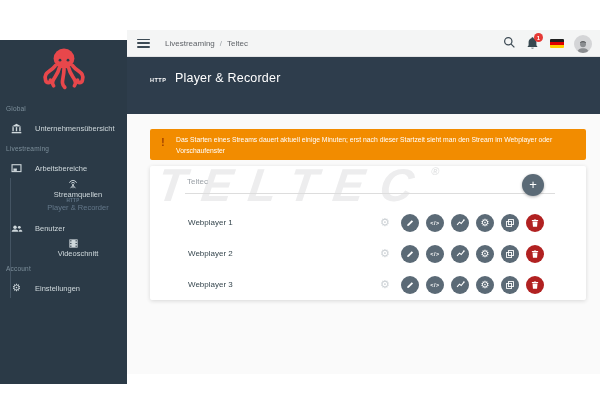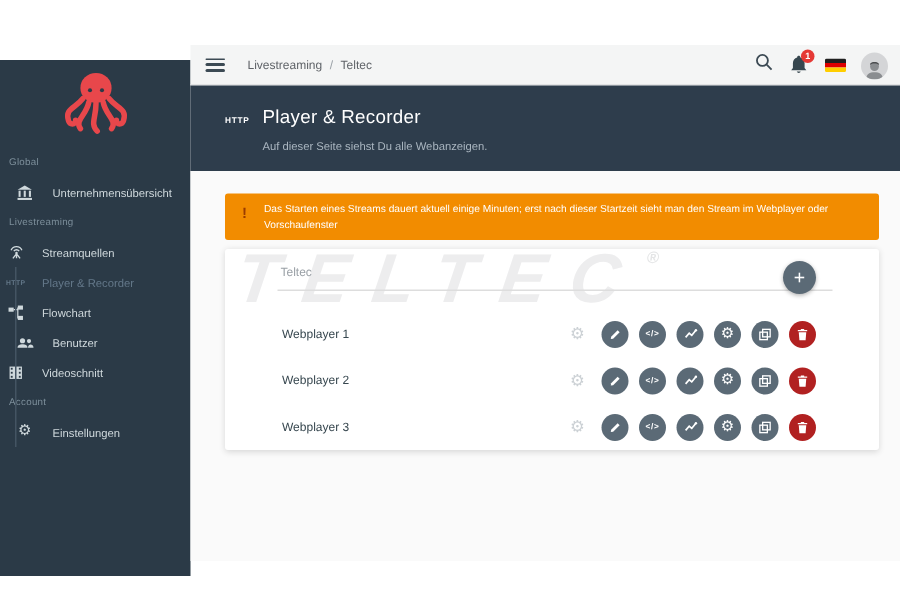--- a/index.html
+++ b/index.html
@@ -6,21 +6,21 @@
   .stage{position:relative;width:600px;height:400px;background:#fff;overflow:hidden;
          font-family:"Liberation Sans",sans-serif;-webkit-font-smoothing:antialiased;}
   .stage *{box-sizing:border-box;}
 
   
   .sidebar{position:absolute;left:0;top:40px;width:127px;height:344px;background:#2b3a47;color:#cfd8dc;}
   .side-logo{height:58px;display:flex;align-items:center;justify-content:center;padding-top:4px;}
   .srow{display:flex;align-items:center;height:20px;padding-left:9px;cursor:pointer;}
   .srow .ic{width:15px;display:flex;justify-content:center;align-items:center;flex:none;}
   .srow .lbl{margin-left:11px;font-size:7.5px;color:#cfd8dc;white-space:nowrap;}
-  .srow.sub{padding-left:3px;}
+  .srow.sub{padding-left:19px;flex-direction:column;}
   .srow.sub .lbl{margin-left:10px;}
   .srow.active .lbl{color:#64788a;}
   .ssection{height:20px;display:flex;align-items:center;padding-left:6px;
             font-size:6.5px;color:#7d8f9b;letter-spacing:.2px;}
   .subrail{position:absolute;left:10px;top:138px;width:1px;height:120px;background:#445463;}
   .http-mini{font-size:4.5px;font-weight:bold;letter-spacing:.3px;color:#cfd8dc;}
   .active .http-mini{color:#64788a;}
   .gear-glyph{font-size:10px;line-height:1;color:#cfd8dc;}
 
   
@@ -114,20 +114,29 @@
           <rect x="7" y="6" width="2" height="6"></rect>
             <rect x="12" y="6" width="2" height="6"></rect>
           <rect x="1" y="13" width="14" height="2"></rect>
         </svg>
       </span>
       <span class="lbl">Unternehmensübersicht</span>
     </div>
 
     <div class="ssection">Livestreaming</div>
 
+    <div class="srow">
+      <span class="ic">
+        <svg width="11" height="11" viewBox="0 0 16 16">
+          <rect x="1.5" y="2.5" width="13" height="10" fill="none" stroke="#cfd8dc" stroke-width="1.6"></rect>
+          <rect x="3.5" y="8" width="5" height="3.5" fill="#cfd8dc"></rect>
+        </svg>
+      </span>
+      <span class="lbl">Arbeitsbereiche</span>
+    </div>
 
     <div class="subrail"></div>
 
     <div class="srow sub">
       <span class="ic">
         <svg width="12" height="12" viewBox="0 0 20 20" fill="none" stroke="#cfd8dc" stroke-width="1.5">
           <path d="M4 8 A6.5 6.5 0 0 1 16 8"></path>
           <path d="M7 9 A3.7 3.7 0 0 1 13 9"></path>
           <circle cx="10" cy="11" r="1.4" fill="#cfd8dc" stroke="none"></circle>
           <path d="M10 12 L10 17 M10 12 L6 17 M10 12 L14 17"></path>
@@ -137,31 +146,20 @@
     </div>
 
     <div class="srow sub active">
       <span class="ic">
         <span class="http-mini">HTTP</span>
       </span>
       <span class="lbl">Player &amp; Recorder</span>
     </div>
 
 
-    <div class="srow sub">
-      <span class="ic">
-        <svg width="11" height="11" viewBox="0 0 16 16">
-          <path d="M6 5 H10 V3 M10 5 V13 H12" stroke="#cfd8dc" stroke-width="1.2" fill="none"></path>
-          <rect x="1" y="3" width="5" height="4" fill="#cfd8dc"></rect>
-          <rect x="10" y="1" width="5" height="4" fill="#cfd8dc"></rect>
-          <rect x="10" y="11" width="5" height="4" fill="#cfd8dc"></rect>
-        </svg>
-      </span>
-      <span class="lbl">Flowchart</span>
-    </div>
 
 
     <div class="srow">
       <span class="ic">
         <svg width="12" height="11" viewBox="0 0 18 16" fill="#cfd8dc">
           <circle cx="6" cy="6" r="2.6"></circle>
             <path d="M1 13 C1 10 4 9.5 6 9.5 C8 9.5 11 10 11 13 Z"></path>
           <circle cx="12.5" cy="6.3" r="2.1"></circle>
             <path d="M11.5 13 C11.5 10.5 13 9.8 14 9.8 C15.5 9.8 17 10.5 17 13 Z"></path>
         </svg>
@@ -235,21 +233,20 @@
         </svg>
       </span>
     </div>
   </div>
 
   <div class="pagehead">
     <div class="ph-row">
       <span class="ph-eyebrow">HTTP</span>
       <span class="ph-title">Player &amp; Recorder</span>
     </div>
-    <div class="ph-sub">Auf dieser Seite siehst Du alle Webanzeigen.</div>
   </div>
 
   <div class="content">
 
     <div class="banner">
       <span class="bang">!</span>
       <span class="btext">Das Starten eines Streams dauert aktuell einige Minuten; erst nach dieser Startzeit sieht man den Stream im Webplayer oder Vorschaufenster</span>
     </div>
 
     <div class="card">

